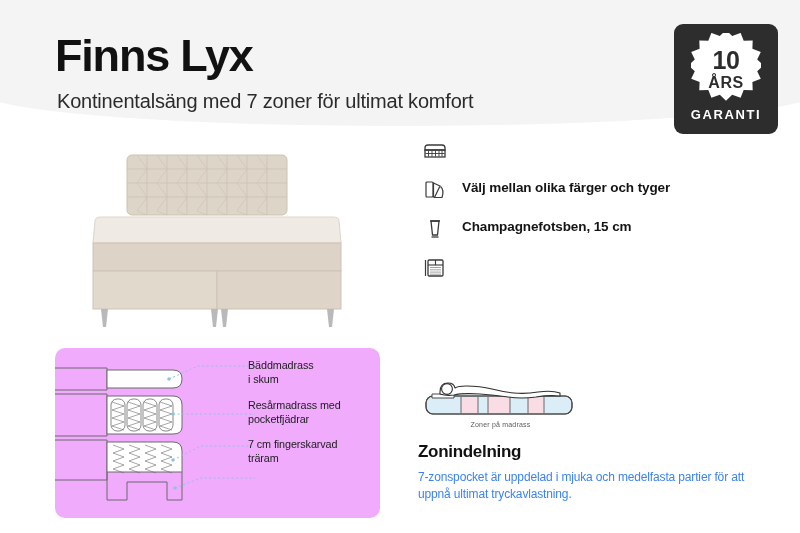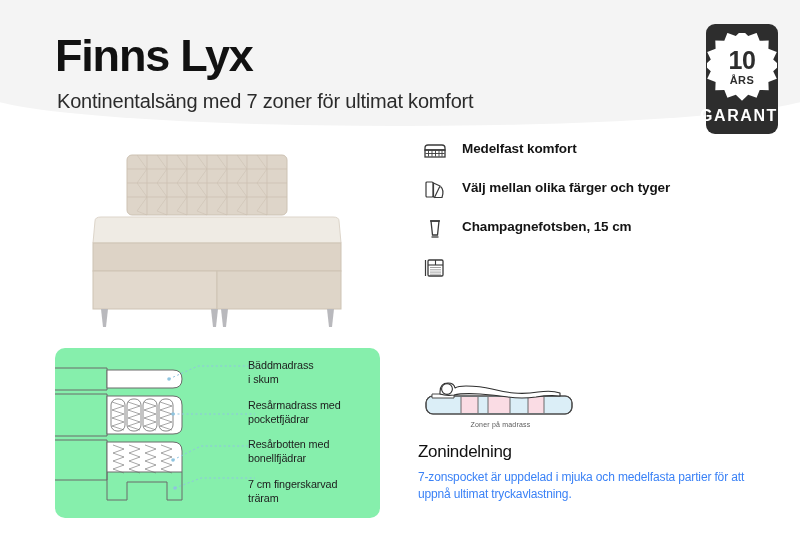--- a/index.html
+++ b/index.html
@@ -51,21 +51,21 @@
     font-size: 20px;
     color: #2b2b2b;
     letter-spacing: -0.2px;
     z-index: 3;
   }
 
   
   .warranty-badge {
     position: absolute;
     right: 22px; top: 24px;
-    width: 72px;
+    width: 104px;
     height: 110px;
     background: #2d2d2d;
     border-radius: 9px;
     z-index: 4;
     display: flex;
     flex-direction: column;
     align-items: center;
   }
   .badge-star {
     position: relative;
@@ -83,29 +83,29 @@
     font-weight: bold;
     color: #2d2d2d;
     letter-spacing: -0.5px;
     line-height: 1;
   }
   .badge-years {
     position: absolute;
     left: 0; top: 42px;
     width: 70px;
     text-align: center;
-    font-size: 11px;
+    font-size: 16px;
     font-weight: bold;
     color: #2d2d2d;
     letter-spacing: 0.5px;
     line-height: 1;
   }
   .badge-guarantee {
     margin-top: 4px;
-    font-size: 16px;
+    font-size: 13px;
     font-weight: bold;
     color: #ffffff;
     letter-spacing: 1.6px;
   }
 
   
   .bed-photo {
     position: absolute;
     left: 75px; top: 143px;
     width: 290px;
@@ -153,21 +153,21 @@
     margin-top: 3px;
     letter-spacing: -0.1px;
   }
 
   
   .layer-panel {
     position: absolute;
     left: 55px; top: 348px;
     width: 325px;
     height: 170px;
-    background: #86efac;
+    background: #f0abfc;
     border-radius: 10px;
     z-index: 2;
   }
   .layer-diagram {
     position: absolute;
     left: 0; top: 0;
     width: 200px;
     height: 170px;
   }
   .layer-diagram svg { display: block; }
@@ -199,21 +199,21 @@
   .zone-caption {
     font-size: 7px;
     color: #5a5a5a;
     text-align: center;
     width: 165px;
     margin-top: -9px;
     letter-spacing: 0.2px;
   }
   .zone-heading {
     font-size: 17px;
-    font-weight: normal;
+    font-weight: bold;
     color: #111111;
     margin-top: 14px;
     letter-spacing: -0.3px;
   }
   .zone-body {
     font-size: 12px;
     color: #3b82f6;
     line-height: 1.45;
     margin-top: 7px;
     letter-spacing: -0.15px;
@@ -282,23 +282,20 @@
     <div class="feature-icon">
       <svg width="24" height="18" viewBox="0 0 24 18">
         <path d="M2 6 Q2 3 5 3 L19 3 Q22 3 22 6 L22 8 L2 8 Z" fill="none" stroke="#3a3a3a" stroke-width="1.3"></path>
         <rect x="2" y="8" width="20" height="7" fill="none" stroke="#3a3a3a" stroke-width="1.3"></rect>
         <g stroke="#3a3a3a" stroke-width="0.9">
           <path d="M5.5 8.5 L5.5 14.5 M9 8.5 L9 14.5 M12.5 8.5 L12.5 14.5 M16 8.5 L16 14.5 M19 8.5 L19 14.5"></path>
           <path d="M2.5 11.5 L21.5 11.5"></path>
         </g>
       </svg>
     </div>
-    <div class="feature-text">
-      <div class="feature-label">Medelfast komfort</div>
-    </div>
   </div>
 
   <div class="feature-row">
     <div class="feature-icon">
       <svg width="22" height="20" viewBox="0 0 22 20">
         <rect x="2" y="2" width="7" height="15" rx="1" fill="none" stroke="#3a3a3a" stroke-width="1.2"></rect>
         <path d="M9.5 3 L16 6 L10.5 17.5 L9.5 17 Z" fill="none" stroke="#3a3a3a" stroke-width="1.2"></path>
         <path d="M16.5 6.5 Q20.5 10 18 17.5 L11 17.5" fill="none" stroke="#3a3a3a" stroke-width="1.2"></path>
       </svg>
     </div>
@@ -386,22 +383,20 @@
         <circle cx="120" cy="140" r="1.8"></circle>
       </g>
     </svg>
   </div>
 
   <div class="layer-labels">
     <div class="layer-label" style="white-space: pre-line;">Bäddmadrass
 i skum</div>
     <div class="layer-label" style="white-space: pre-line;">Resårmadrass med
 pocketfjädrar</div>
-    <div class="layer-label" style="white-space: pre-line;">Resårbotten med
-bonellfjädrar</div>
     <div class="layer-label" style="white-space: pre-line;">7 cm fingerskarvad
 träram</div>
   </div>
 </div>
 
 <div class="zone-section">
   <div class="zone-illustration">
     <svg width="165" height="58" viewBox="0 0 165 58">
 
       <rect x="8" y="24" width="146" height="18" rx="7" fill="#dbeef7" stroke="#4a4a4a" stroke-width="1.1"></rect>

